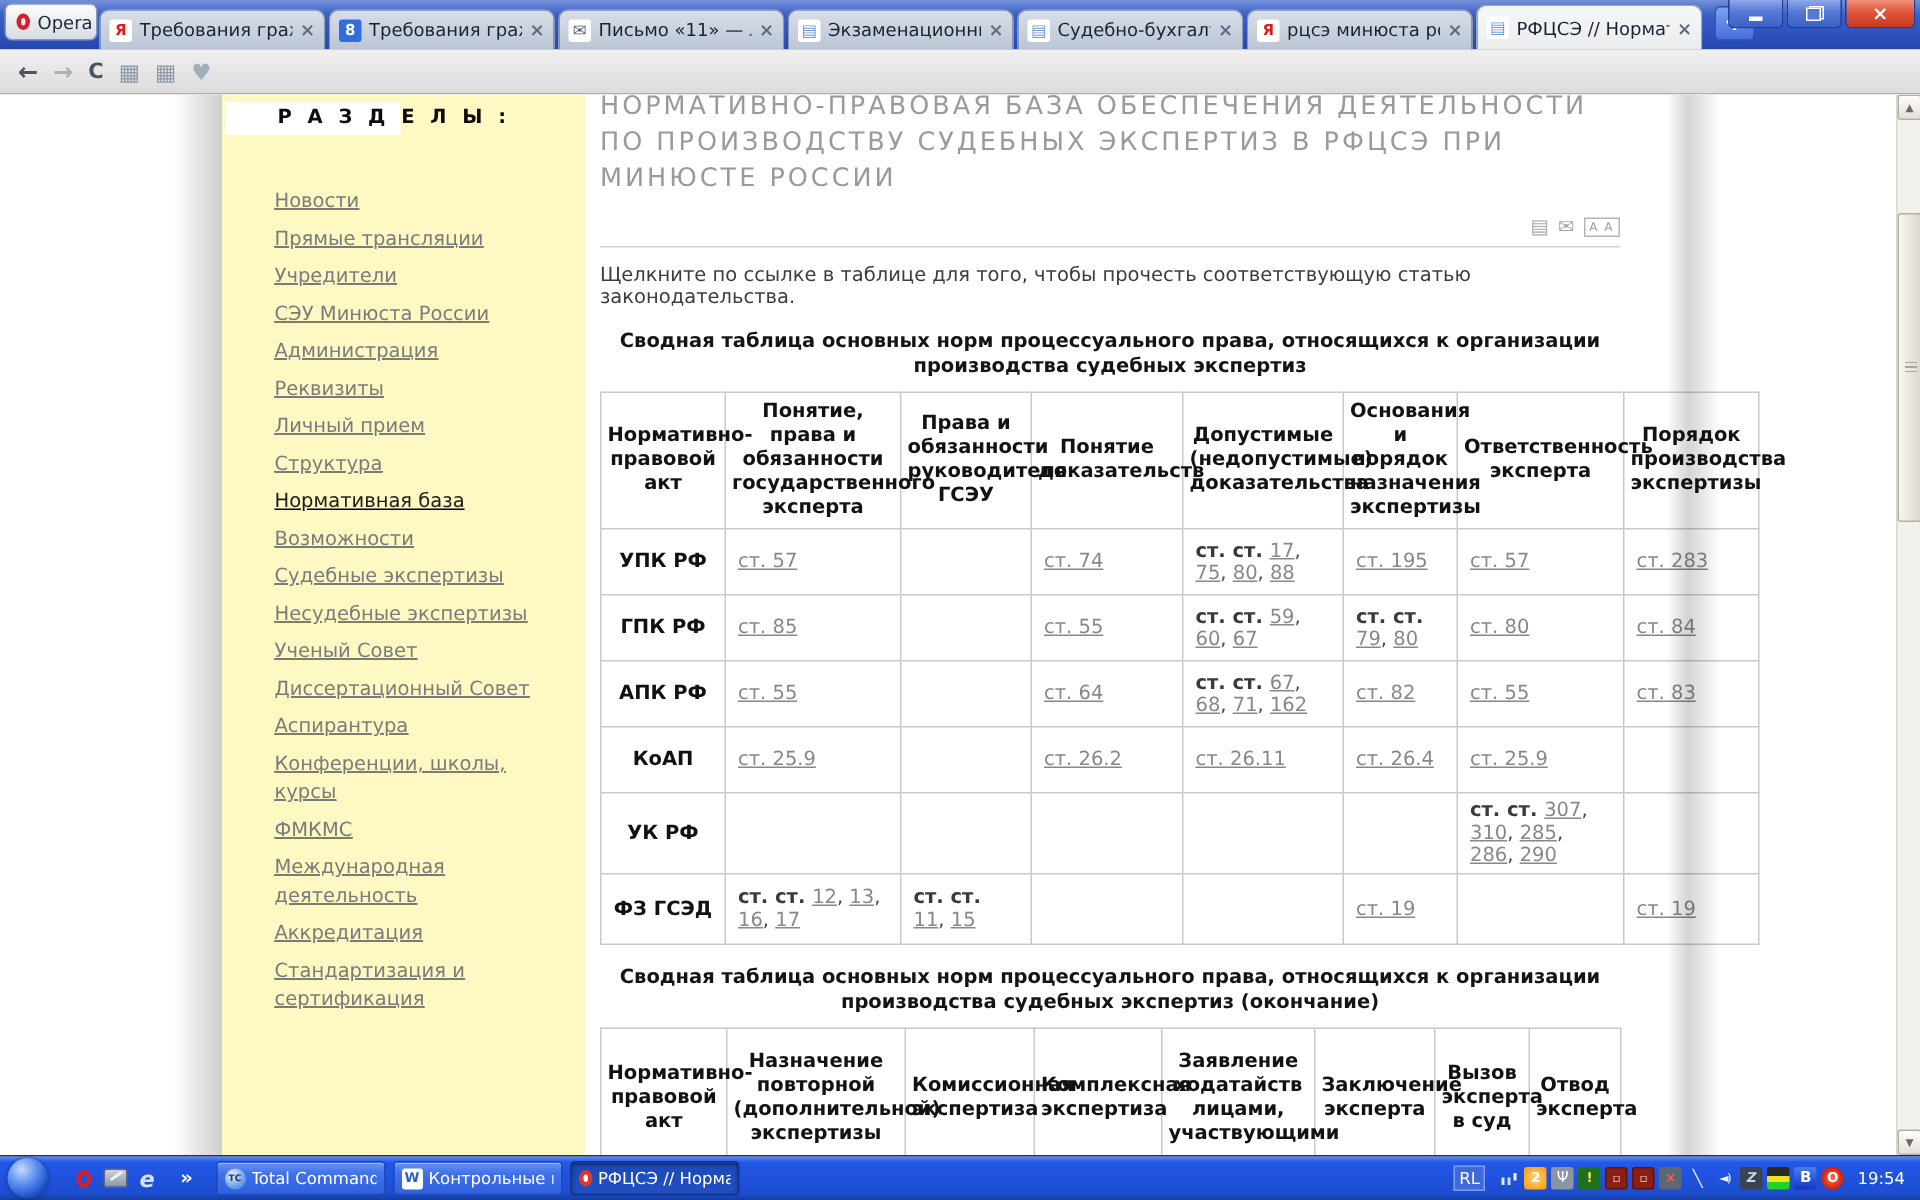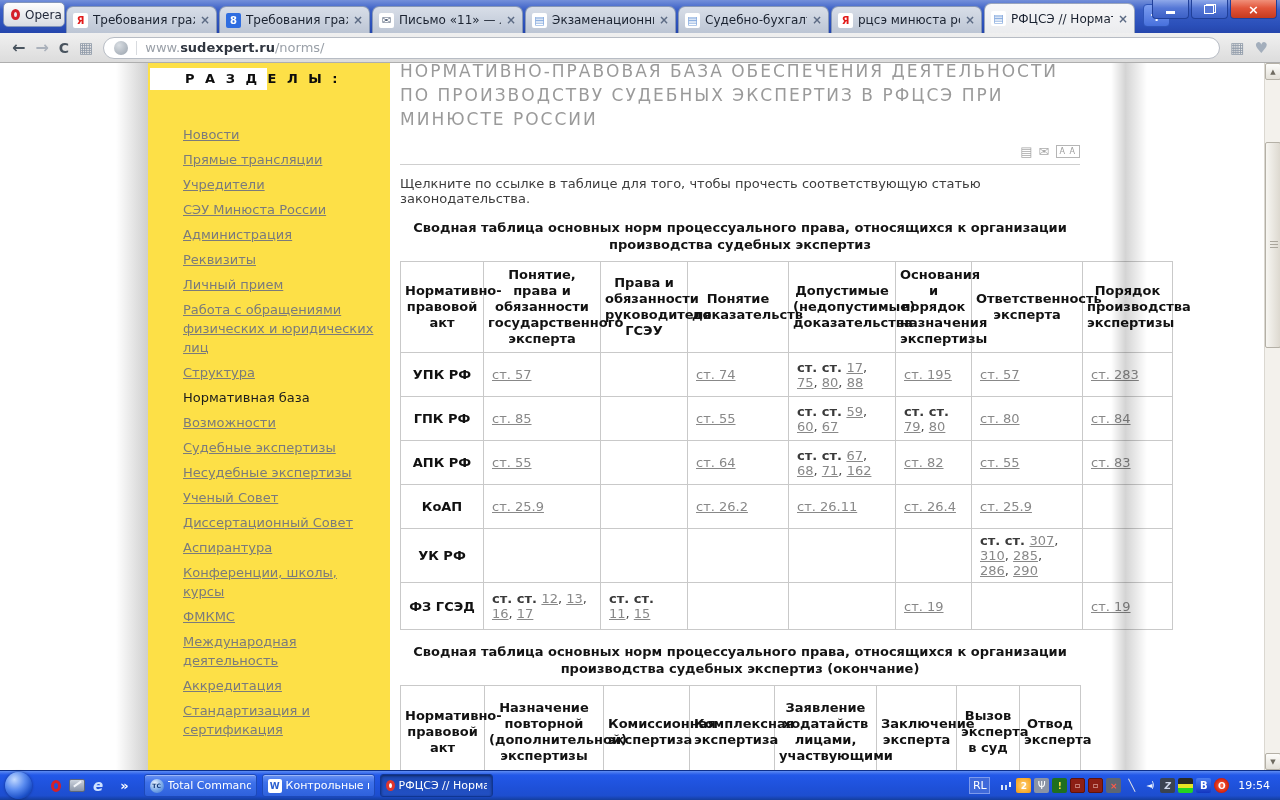--- a/index.html
+++ b/index.html
@@ -57,21 +57,21 @@
   .grid-ico { font-size:15px; color:#8e99a8; }
   .heart-ico { font-size:15px; color:#a3aebc; }
 
   
   .page { position:absolute; top:63px; left:0; right:0; height:707px; background:#fff; overflow:hidden; }
   .shadow-left { position:absolute; left:116px; top:0; width:32px; height:100%; z-index:4; pointer-events:none;
     background:linear-gradient(to right, rgba(100,100,100,0), rgba(80,80,80,0.28)); }
   .shadow-right { position:absolute; left:1111px; top:0; width:36px; height:100%; z-index:4; pointer-events:none;
     background:linear-gradient(to right, rgba(0,0,0,0), rgba(0,0,0,0.17) 40%, rgba(0,0,0,0)); }
 
-  .sidebar { position:absolute; left:148px; top:0; width:242px; height:100%; background:#fde047; }
+  .sidebar { position:absolute; left:148px; top:0; width:242px; height:100%; background:#fef9c3;text-decoration:underline; }
   .razdely { position:relative; height:30px; }
   .razdely-white { position:absolute; left:2px; top:5px; width:117px; height:22px; background:#fff; }
   .razdely-text { position:absolute; left:37px; top:8px; font-size:13px; font-weight:bold;
     letter-spacing:3px; color:#0d0d0d; white-space:nowrap; }
   .side-nav { padding:32px 10px 0 35px; width:240px; }
   .side-link { display:block; font-size:13px; line-height:19px; margin-bottom:6px;
     color:#7b7b7b; text-decoration:underline; cursor:pointer; }
   .side-link.current { color:#1c1c1c; text-decoration:none; cursor:default; }
 
   .content { position:absolute; left:400px; top:0; width:772px; }
@@ -216,25 +216,20 @@
         <span>×</span>
       </div>
   </div>
 </div>
 
 <div class="toolbar">
   <span class="navico">←</span>
   <span class="navico disabled">→</span>
   <span class="navico small">C</span>
   <span class="grid-ico">▦</span>
-  <div class="urlbar">
-    <span class="globe"></span>
-    <span class="usep"></span>
-    <span class="url-text"><span class="url-www">www.</span><span class="url-host">sudexpert.ru</span><span class="url-path">/norms/</span></span>
-  </div>
   <div class="tb-right">
     <span class="grid-ico">▦</span>
     <span class="heart-ico">♥</span>
   </div>
 </div>
 
 <div class="page">
 
   <div class="sidebar">
     <div class="razdely">
@@ -242,21 +237,20 @@
       <div class="razdely-text">Р А З Д Е Л Ы :</div>
     </div>
     <nav class="side-nav" id="side-nav">
         <a class="side-link">Новости</a>
         <a class="side-link">Прямые трансляции</a>
         <a class="side-link">Учредители</a>
         <a class="side-link">СЭУ Минюста России</a>
         <a class="side-link">Администрация</a>
         <a class="side-link">Реквизиты</a>
         <a class="side-link">Личный прием</a>
-        <a class="side-link">Работа с обращениями физических и юридических лиц</a>
         <a class="side-link">Структура</a>
         <a class="side-link current">Нормативная база</a>
         <a class="side-link">Возможности</a>
         <a class="side-link">Судебные экспертизы</a>
         <a class="side-link">Несудебные экспертизы</a>
         <a class="side-link">Ученый Совет</a>
         <a class="side-link">Диссертационный Совет</a>
         <a class="side-link">Аспирантура</a>
         <a class="side-link">Конференции, школы, курсы</a>
         <a class="side-link">ФМКМС</a>

